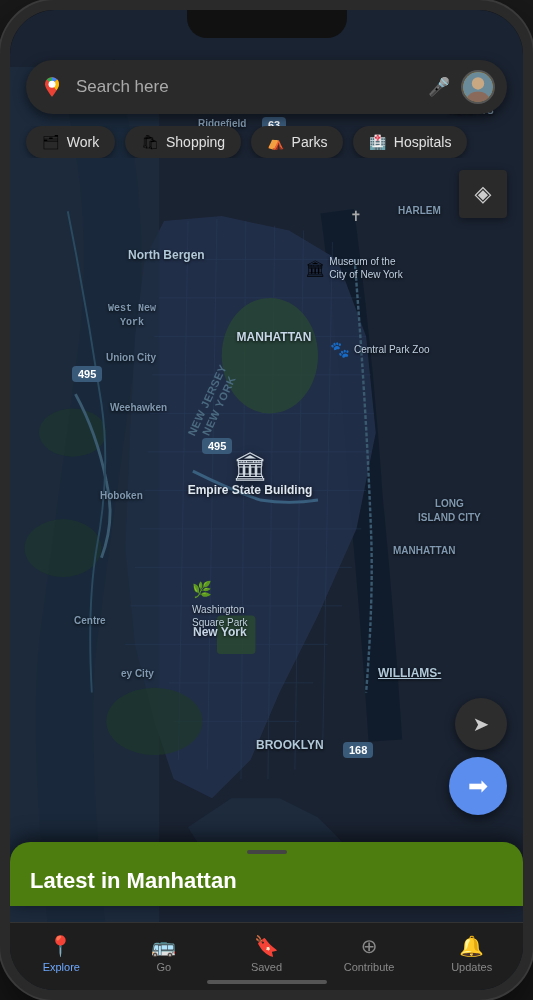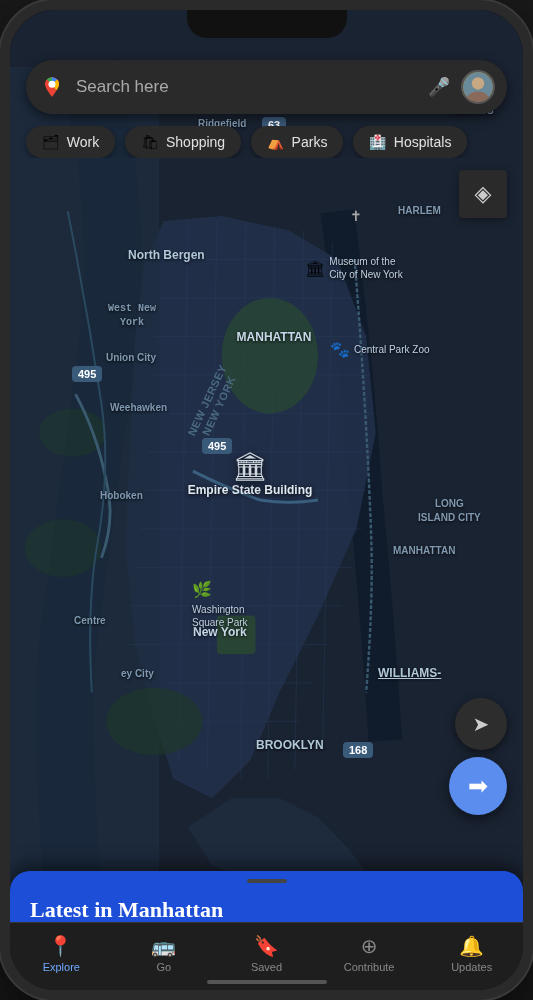--- a/index.html
+++ b/index.html
@@ -272,27 +272,26 @@
       justify-content: center;
       cursor: pointer;
       box-shadow: 0 4px 12px rgba(0,0,0,0.5);
     }
     .directions-icon {
       font-size: 24px;
       color: #fff;
     }
     .bottom-sheet {
       position: absolute;
-      bottom: 55px; left: 0; right: 0;
-      background: #1d4ed8;
+      bottom: 84px; left: 0; right: 0;
+      background: #4d7c0f;
       border-radius: 20px 20px 0 0;
       padding: 8px 20px 12px;
       z-index: 40;
       box-shadow: 0 -4px 20px rgba(0,0,0,0.6);
-      font-family: Liberation Serif, serif;
     }
     .sheet-handle {
       width: 40px; height: 4px;
       background: #444;
       border-radius: 2px;
       margin: 0 auto 14px;
     }
     .sheet-title {
       color: #fff;
       font-size: 22px;

